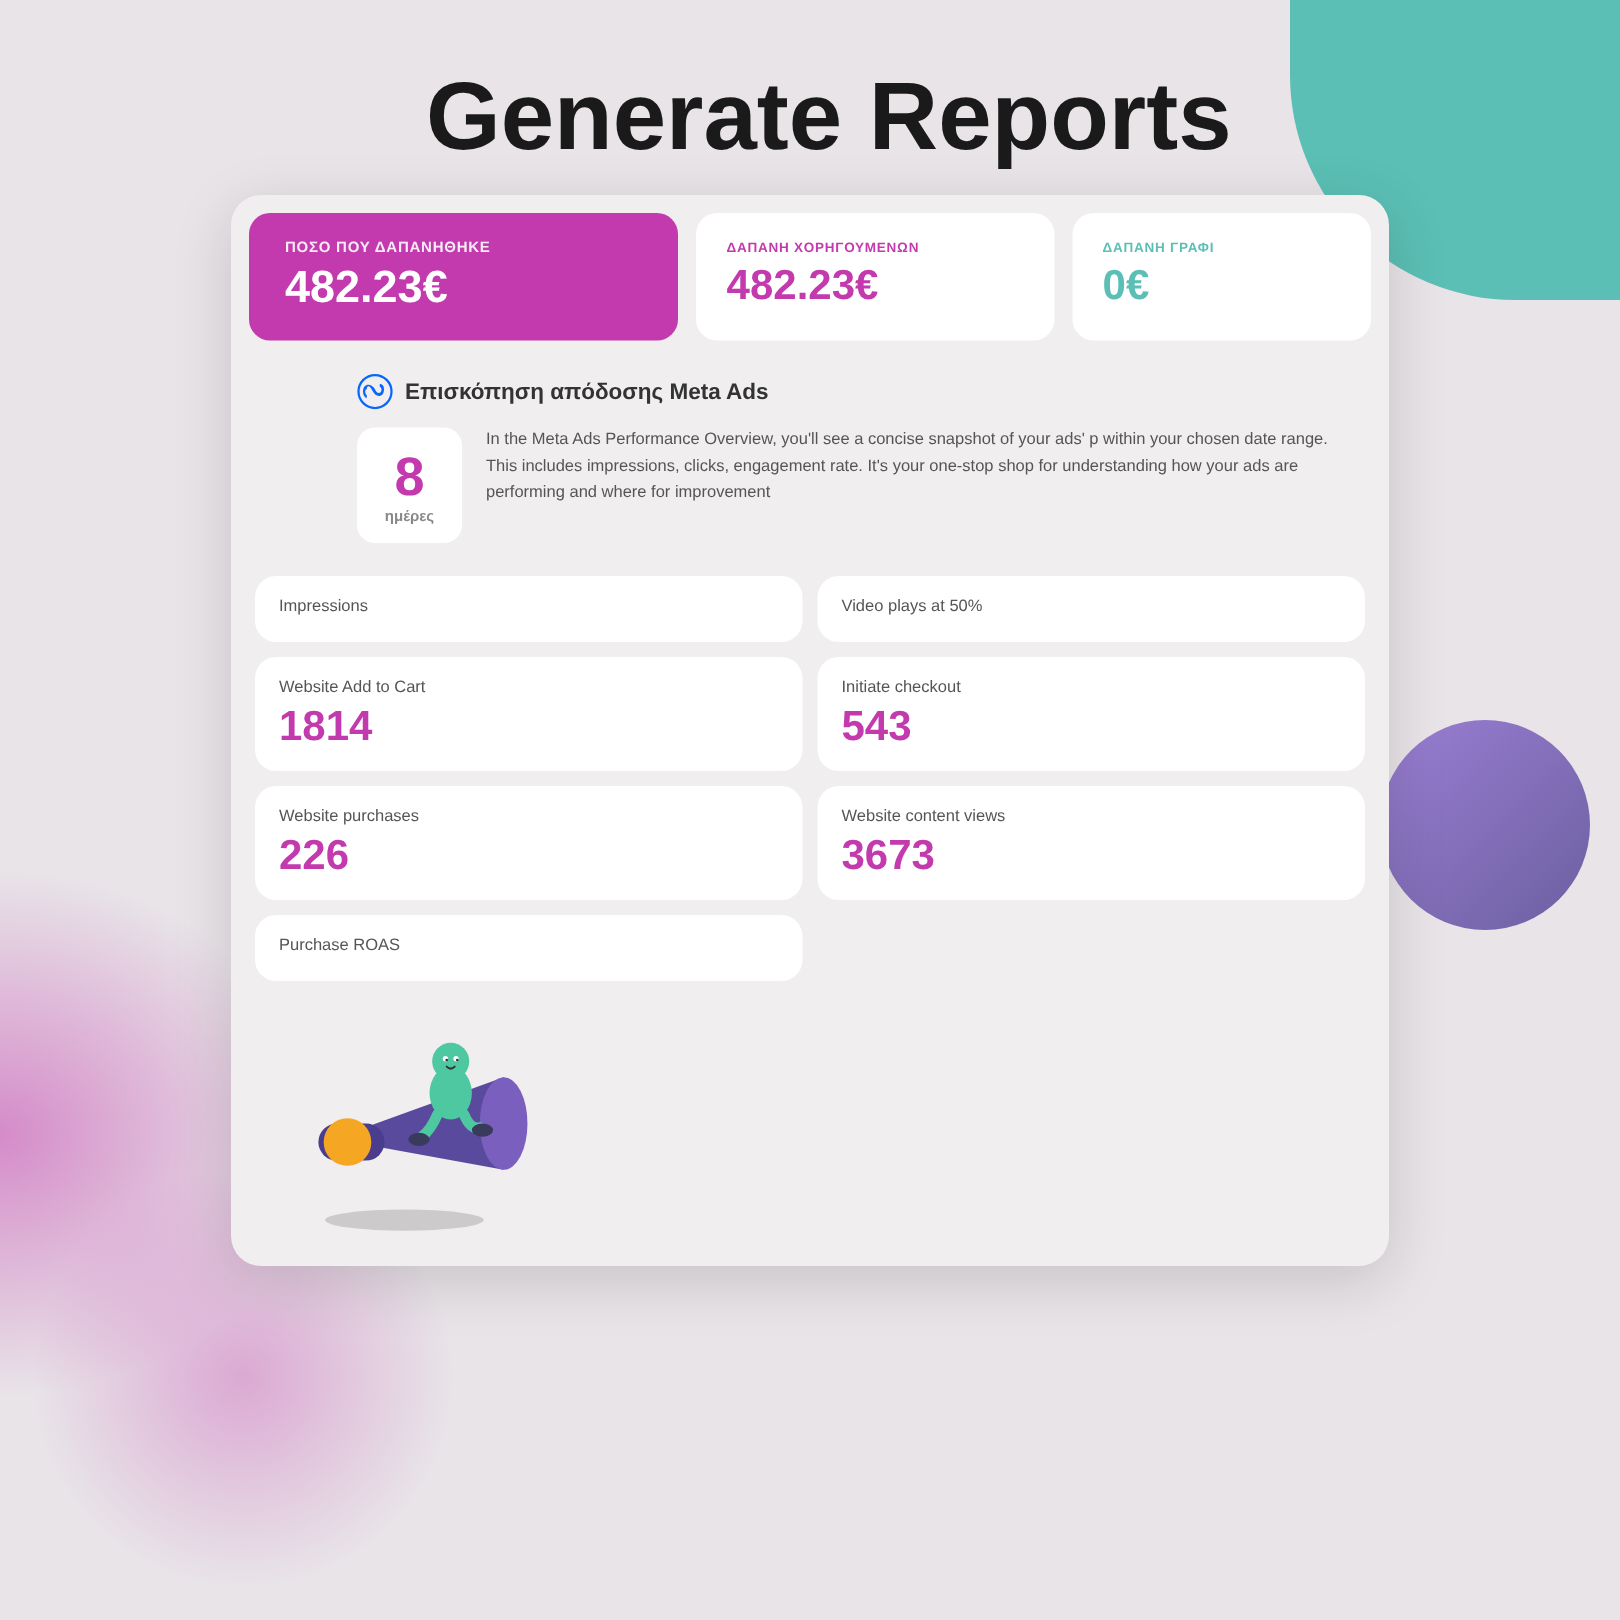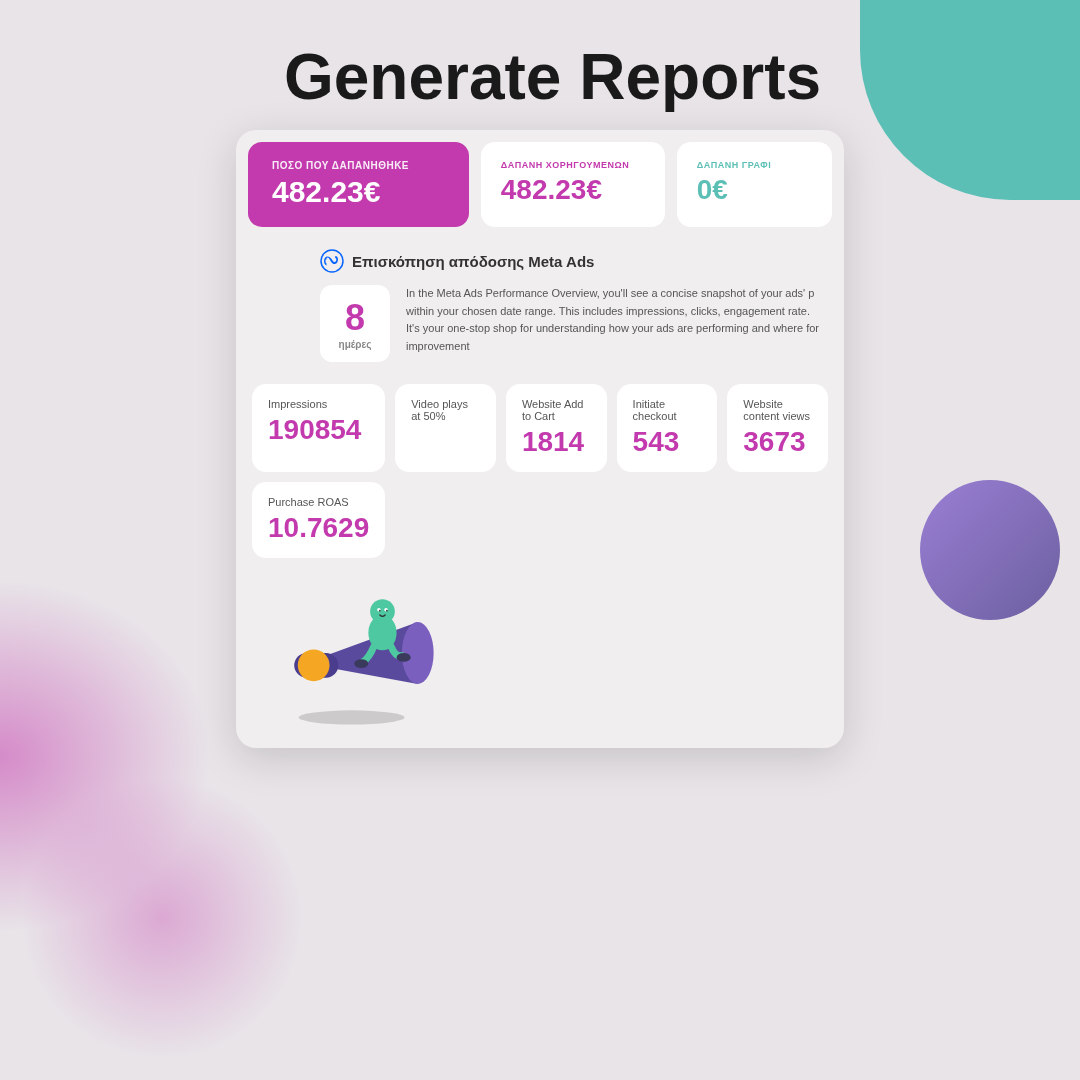--- a/index.html
+++ b/index.html
@@ -50,21 +50,21 @@
       font-family: 'Arial Black', Arial, sans-serif;
       padding-left: 25px;
     }
 
     
     .main-card {
       position: absolute;
       left: 50%;
       top: 130px;
       transform: translateX(-50%);
-      width: 608px;
+      width: 772px;
       background: #f0eeee;
       border-radius: 20px;
       box-shadow: 0 10px 40px rgba(0,0,0,0.15);
       overflow: hidden;
       z-index: 5;
       padding-bottom: 20px;
     }
 
     
     .top-metrics {
@@ -191,21 +191,21 @@
     .overview-text {
       font-size: 11px;
       color: #555;
       line-height: 1.6;
       flex: 1;
     }
 
     
     .stats-grid {
       display: grid;
-      grid-template-columns: 1fr 1fr 1fr 1fr 1fr;
+      grid-template-columns: 1fr 1fr;
       gap: 10px;
       padding: 0 16px;
       margin-top: 6px;
     }
 
     .stat-card {
       background: #fff;
       border-radius: 14px;
       padding: 14px 16px;
     }
@@ -278,42 +278,44 @@
         <span class="days-label">ημέρες</span>
       </div>
       <p class="overview-text">In the Meta Ads Performance Overview, you'll see a concise snapshot of your ads' p within your chosen date range. This includes impressions, clicks, engagement rate. It's your one-stop shop for understanding how your ads are performing and where for improvement</p>
     </div>
   </div>
 
   <div class="stats-grid">
 
     <div class="stat-card">
       <div class="stat-label">Impressions</div>
-      <div class="stat-value">190854</div>
     </div>
 
     <div class="stat-card">
       <div class="stat-label">Video plays at 50%</div>
     </div>
     <div class="stat-card">
       <div class="stat-label">Website Add to Cart</div>
       <div class="stat-value">1814</div>
     </div>
     <div class="stat-card">
       <div class="stat-label">Initiate checkout</div>
       <div class="stat-value">543</div>
     </div>
 
     <div class="stat-card">
+      <div class="stat-label">Website purchases</div>
+      <div class="stat-value">226</div>
+    </div>
+    <div class="stat-card">
       <div class="stat-label">Website content views</div>
       <div class="stat-value">3673</div>
     </div>
     <div class="stat-card">
       <div class="stat-label">Purchase ROAS</div>
-      <div class="stat-value">10.7629</div>
     </div>
   </div>
 
   <div class="mascot-area">
 
     <svg class="mascot-svg" viewBox="0 0 200 170">
 
       <ellipse cx="95" cy="158" rx="60" ry="8" fill="rgba(0,0,0,0.15)"></ellipse>
 
       <path d="M60 90 L170 50 L170 120 L60 100 Z" fill="#5a4a9e" rx="5"></path>

